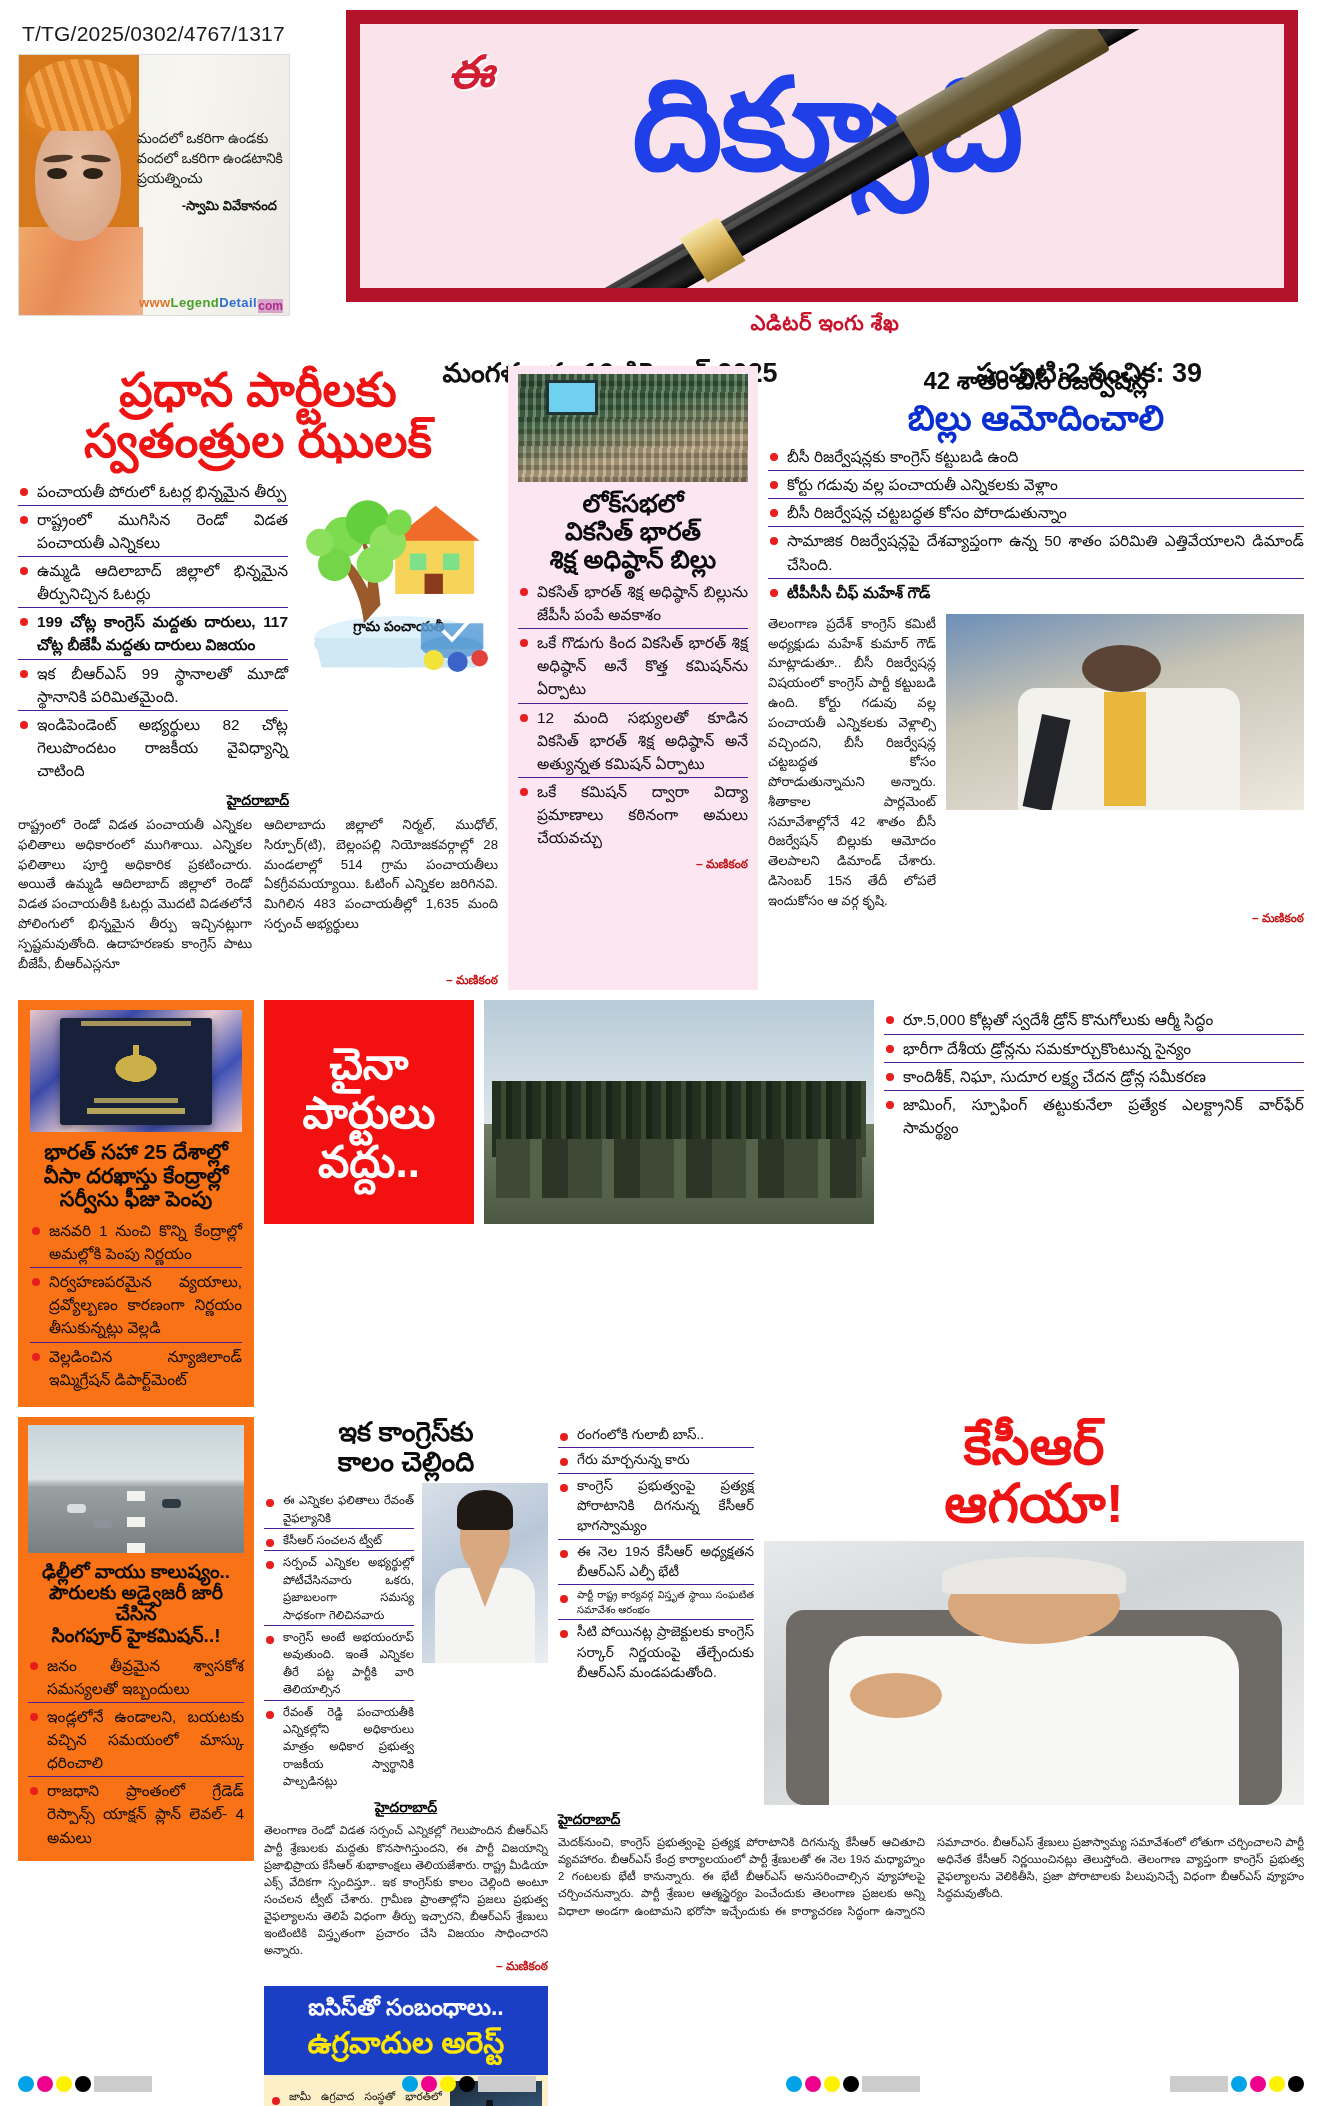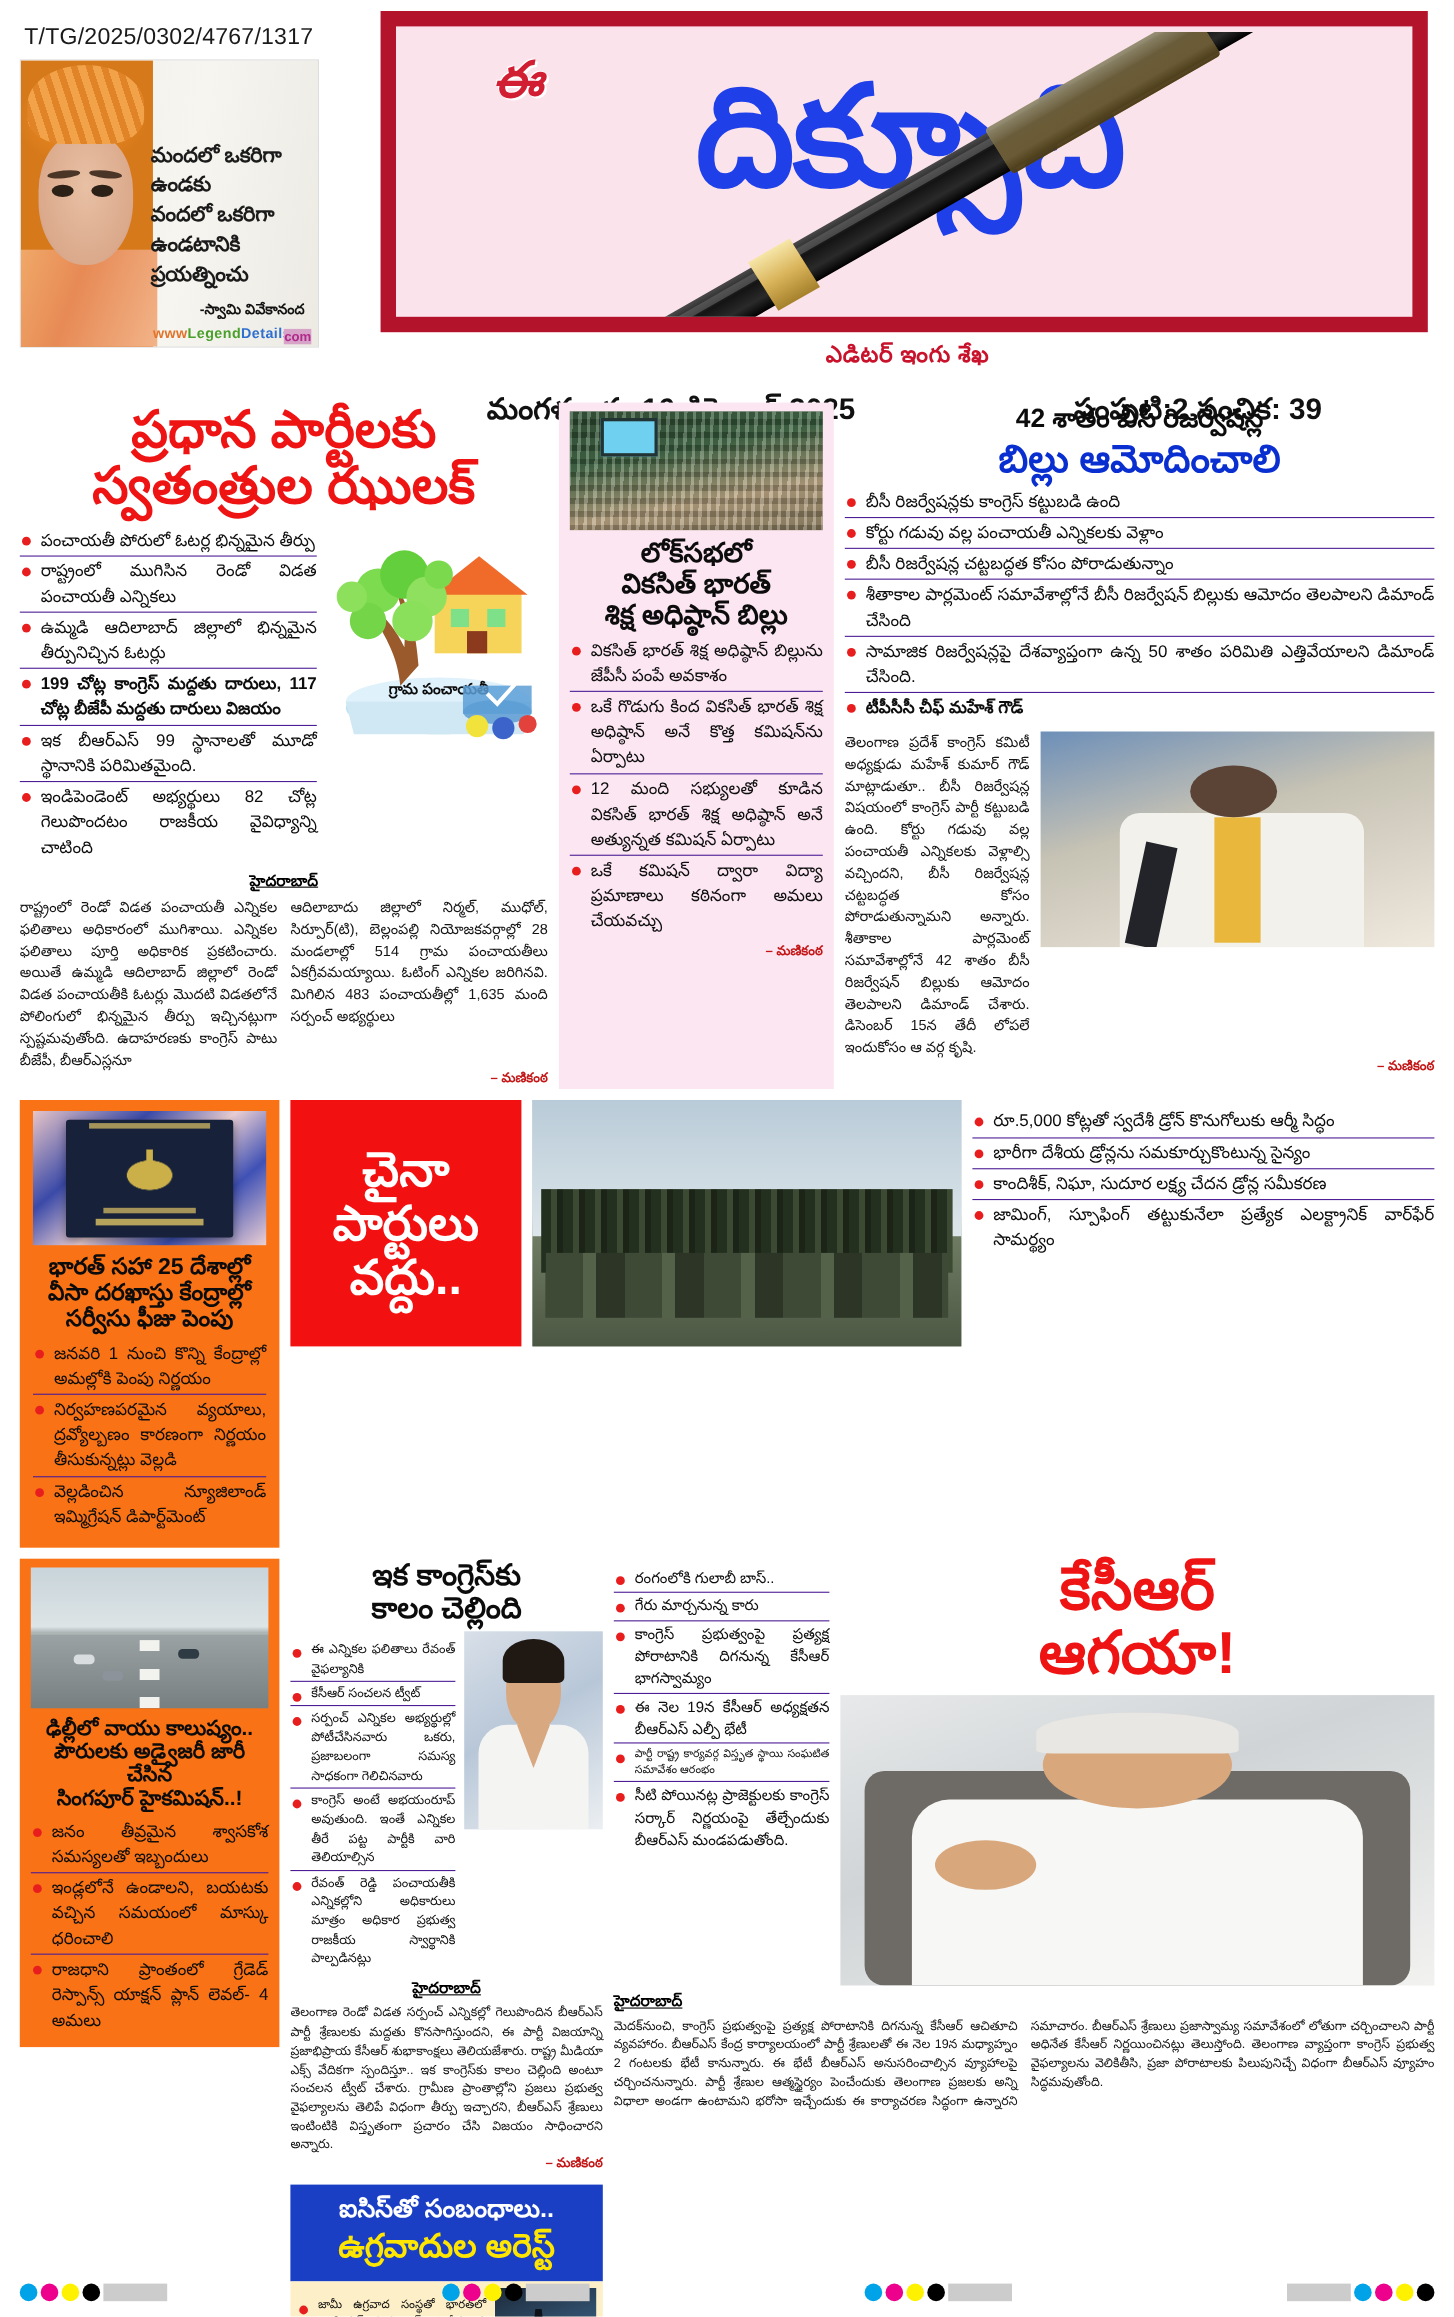--- a/index.html
+++ b/index.html
@@ -41,21 +41,21 @@
   .v-turban{
     position:absolute;left:6px;top:4px;width:106px;height:72px;
     background: repeating-linear-gradient(72deg,#f2a349 0 7px,#e08427 7px 13px);
     border-radius: 52% 52% 34% 34%;
   }
   .v-robe{
     position:absolute;left:0;bottom:0;width:124px;height:90px;
     background: linear-gradient(110deg,#f0a868 0%, #e78a55 40%, #f2b489 100%);
   }
   .vivek-text { position: absolute; left: 118px; top: 74px; right: 6px; text-align: left; }
-  .vq { font-size: 19px; font-weight: 700; color: #1b1b1b; line-height: 1.42; letter-spacing: -.2px;}
+  .vq { font-size: 14px; font-weight: 400; color: #1b1b1b; line-height: 1.42; letter-spacing: -.2px;}
   .vq-author { font-size: 13px; font-weight: 700; color: #111; text-align: right; margin-top: 9px; padding-right: 6px;}
   .vivek-wm { position: absolute; left: 120px; bottom: 5px; font-size: 13px; font-weight: 800; letter-spacing: .4px;}
   .vivek-wm .w1{color:#e2732a;} .vivek-wm .w2{color:#4aa02c;} .vivek-wm .w3{color:#2f6fd0;}
   .vivek-wm2 { position:absolute; right: 6px; bottom: 2px; font-size: 12px; font-weight:800; color:#b02a8a; background:#d7a3c9;}
 
   .logo-col { flex: 1; padding-left: 28px; }
   .logo-frame {
     height: 292px; border: 14px solid #b3132b; background: #fbe3ec;
     position: relative; overflow: hidden; margin-right: 6px;
   }
@@ -315,21 +315,20 @@
       <div class="credit" style="margin-top:6px;">– మణికంఠ</div>
     </div>
 
     <div class="panel" style="flex:1;">
       <div class="hl-black" style="font-size:24px;margin-top:2px;">42 శాతం బీసీ రిజర్వేషన్ల</div>
       <div class="hl-black" style="font-size:35px;color:#0a2fd0;margin-top:3px;">బిల్లు ఆమోదించాలి</div>
       <ul class="bul" style="margin-top:8px;">
         <li>బీసీ రిజర్వేషన్లకు కాంగ్రెస్ కట్టుబడి ఉంది</li>
         <li>కోర్టు గడువు వల్ల పంచాయతీ ఎన్నికలకు వెళ్లాం</li>
         <li>బీసీ రిజర్వేషన్ల చట్టబద్ధత కోసం పోరాడుతున్నాం</li>
-        <li>శీతాకాల పార్లమెంట్ సమావేశాల్లోనే బీసీ రిజర్వేషన్ బిల్లుకు ఆమోదం తెలపాలని డిమాండ్ చేసింది</li>
         <li>సామాజిక రిజర్వేషన్లపై దేశవ్యాప్తంగా ఉన్న 50 శాతం పరిమితి ఎత్తివేయాలని డిమాండ్ చేసింది.</li>
         <li style="border-bottom:none;font-weight:700;">టీపీసీసీ చీఫ్ మహేశ్ గౌడ్</li>
       </ul>
       <div style="display:flex;gap:10px;margin-top:8px;">
         <div class="body-txt" style="width:168px;">తెలంగాణ ప్రదేశ్ కాంగ్రెస్ కమిటీ అధ్యక్షుడు మహేశ్ కుమార్ గౌడ్ మాట్లాడుతూ.. బీసీ రిజర్వేషన్ల విషయంలో కాంగ్రెస్ పార్టీ కట్టుబడి ఉంది. కోర్టు గడువు వల్ల పంచాయతీ ఎన్నికలకు వెళ్లాల్సి వచ్చిందని, బీసీ రిజర్వేషన్ల చట్టబద్ధత కోసం పోరాడుతున్నామని అన్నారు. శీతాకాల పార్లమెంట్ సమావేశాల్లోనే 42 శాతం బీసీ రిజర్వేషన్ బిల్లుకు ఆమోదం తెలపాలని డిమాండ్ చేశారు. డిసెంబర్ 15న తేదీ లోపలే ఇందుకోసం ఆ వర్గ కృషి.</div>
         <div class="ph ph-speaker" style="flex:1;height:196px;">
           <div class="body"></div>
             <div class="scarf"></div>
             <div class="head"></div>
             <div class="mic"></div>

